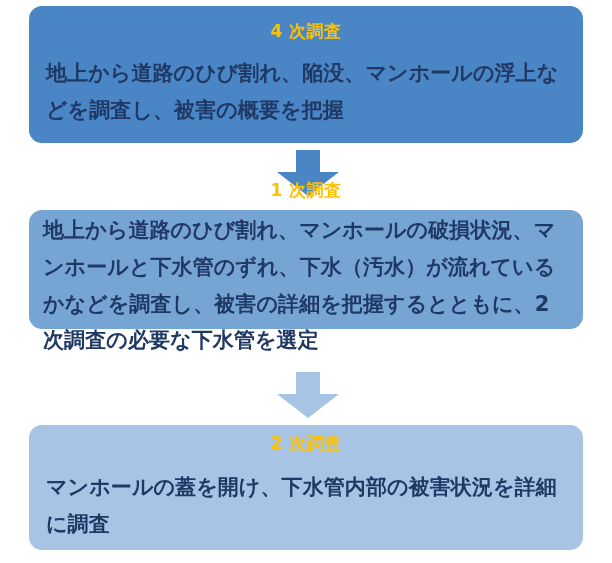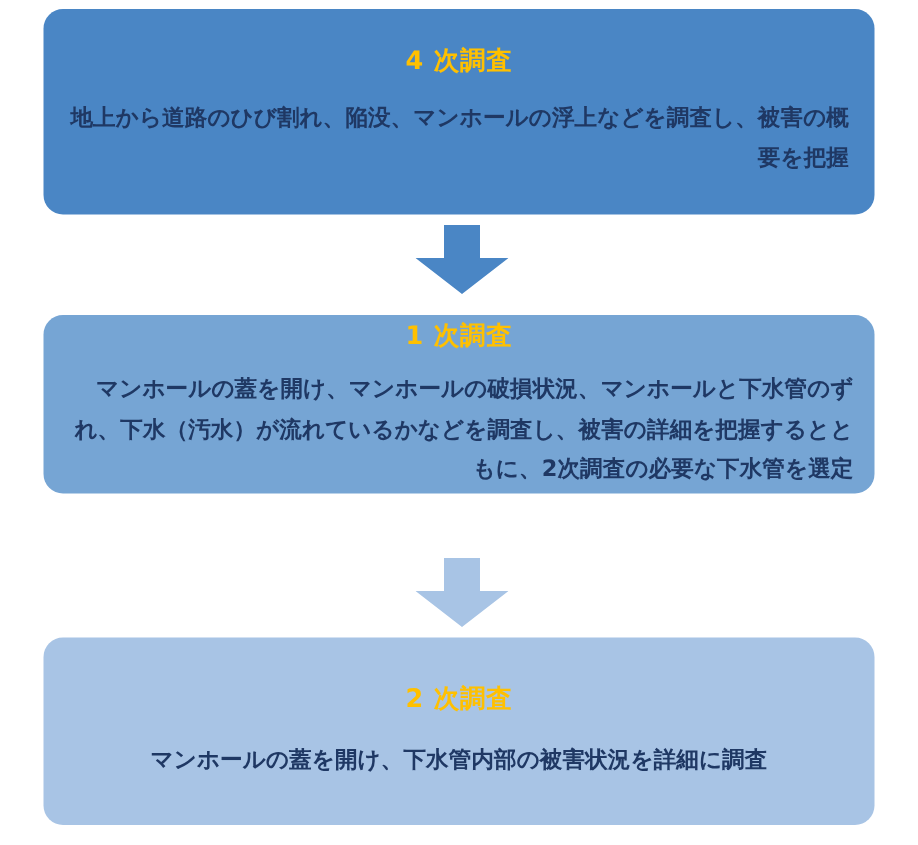--- a/index.html
+++ b/index.html
@@ -36,24 +36,24 @@
   .step-title {
     font-size: 17px;
     font-weight: bold;
     color: #FFC000;
     letter-spacing: 0.5px;
     text-align: center;
     line-height: 1.2;
   }
 
   .step-body {
-    font-size: 15px;
+    font-size: 21px;
     font-weight: bold;
     color: #1F3864;
-    text-align: right;
+    text-align: left;
     line-height: 1.75;
     letter-spacing: 0.1px;
   }
 
   
   #box-0 {
     top: 6px;
     height: 137px;
     background: #4A86C5;
   }
@@ -99,21 +99,21 @@
   </div>
 
   <div class="flow-arrow" id="arrow-0">
     <svg viewBox="0 0 62 46" preserveAspectRatio="none" aria-hidden="true">
       <polygon points="19,0 43,0 43,22 62,22 31,46 0,22 19,22" fill="#4A86C5"></polygon>
     </svg>
   </div>
 
   <div class="step-box" id="box-1">
     <div class="step-title">1 次調査</div>
-    <div class="step-body">マンホールの蓋を開け、マンホールの破損状況、マンホールと下水管のずれ、下水（汚水）が流れているかなどを調査し、被害の詳細を把握するとともに、2次調査の必要な下水管を選定</div>
+    <div class="step-body">地上から道路のひび割れ、マンホールの破損状況、マンホールと下水管のずれ、下水（汚水）が流れているかなどを調査し、被害の詳細を把握するとともに、2次調査の必要な下水管を選定</div>
   </div>
 
   <div class="flow-arrow" id="arrow-1">
     <svg viewBox="0 0 62 46" preserveAspectRatio="none" aria-hidden="true">
       <polygon points="19,0 43,0 43,22 62,22 31,46 0,22 19,22" fill="#A8C4E5"></polygon>
     </svg>
   </div>
 
   <div class="step-box" id="box-2">
     <div class="step-title">2 次調査</div>

